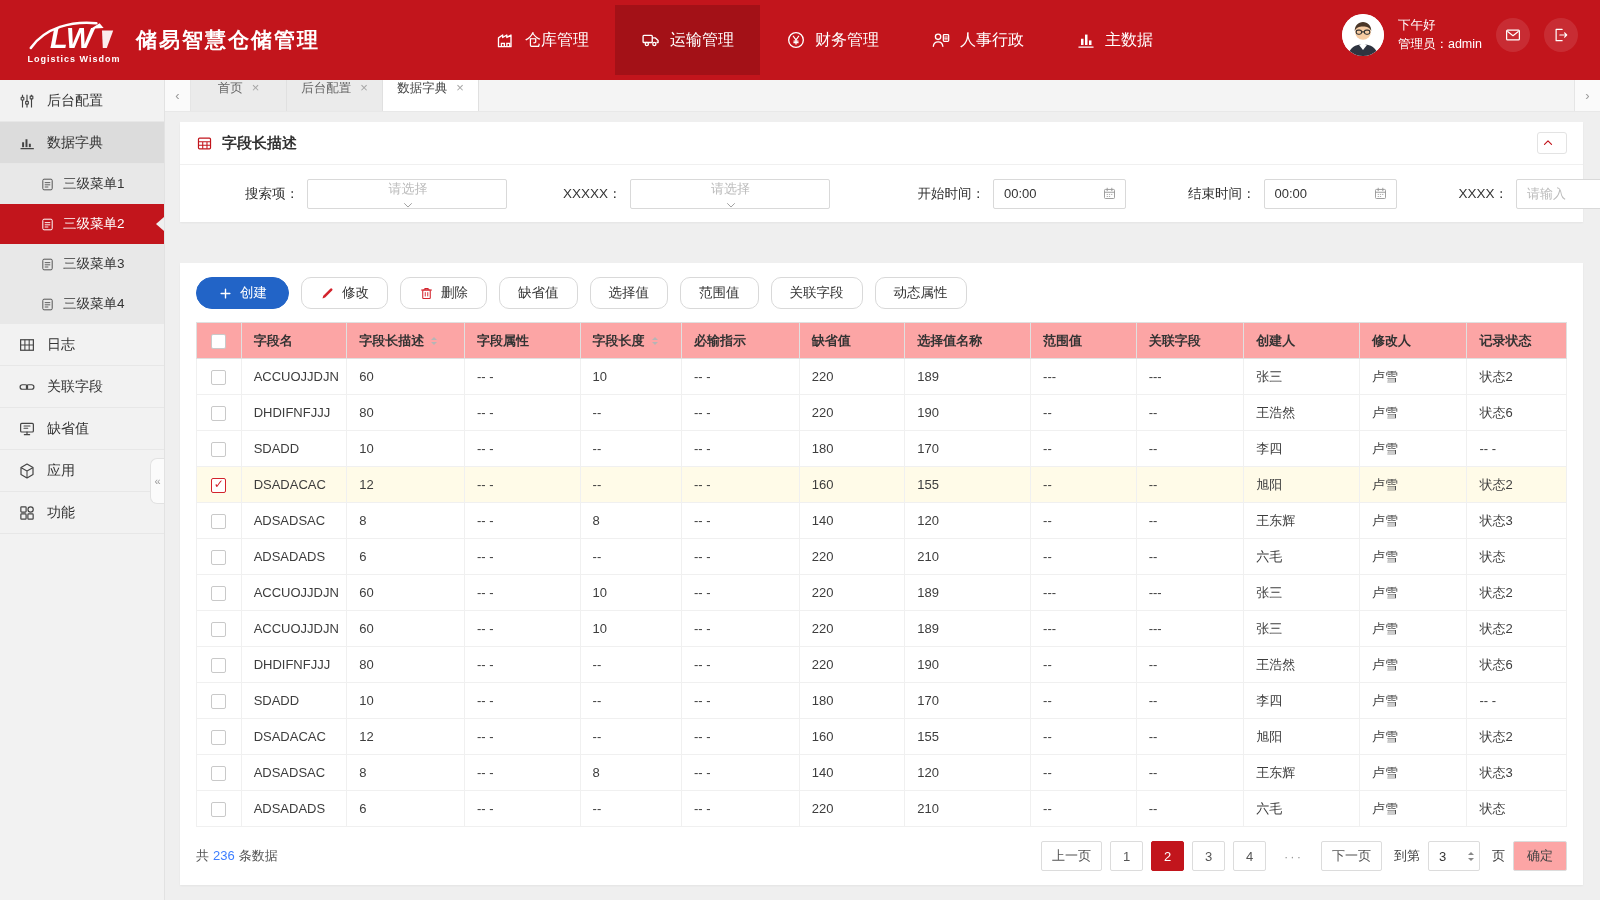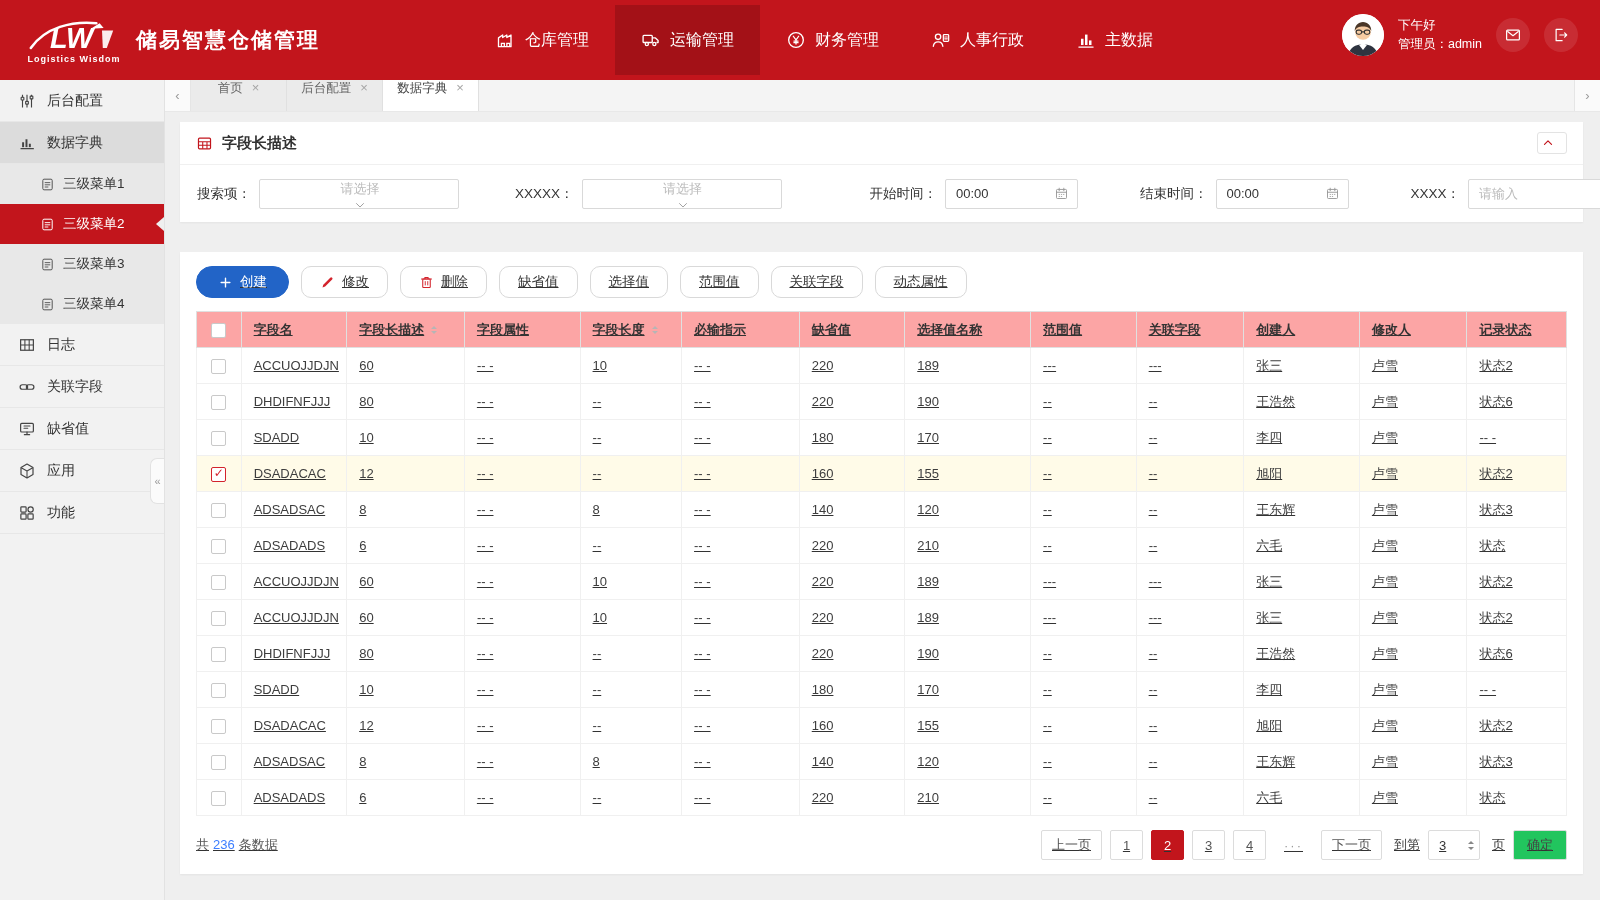--- a/index.html
+++ b/index.html
@@ -61,36 +61,36 @@
   .card { background:#fff; box-shadow:0 1px 2px rgba(0,0,0,0.05); }
 
   
   .panel-head { height:43px; display:flex; align-items:center; padding:0 16px; border-bottom:1px solid #F0F0F0; }
   .panel-head .icon { width:17px; height:17px; color:#C2151C; margin-right:9px; }
   .panel-title { font-size:15px; font-weight:bold; color:#333; }
   .panel-collapse { margin-left:auto; width:30px; height:22px; border:1px solid #E3E3E3; border-radius:3px; display:flex; align-items:center; justify-content:center; color:#C2151C; cursor:pointer; }
   .panel-collapse .icon { width:14px; height:14px; }
 
   .filters { height:57px; display:flex; align-items:center; padding:0 17px; }
-  .fg { display:flex; align-items:center; }
+  .fg { display:flex; align-items:center;margin-left:48px; }
   .f-label { font-size:13.5px; color:#333; margin-right:8px; white-space:nowrap; }
   .select, .f-input { height:30px; border:1px solid #D9D9D9; border-radius:2px; background:#fff; display:flex; align-items:center; font-size:13px; }
   .select { width:200px; padding:0 8px 0 10px; color:#BBB; cursor:pointer;flex-direction:column; }
   .select .ph { flex:1; }
   .select .icon { width:14px; height:14px; color:#999; }
   .f-input { padding:0 8px 0 10px; color:#333; }
   .f-input input { border:none; outline:none; flex:1; min-width:0; font-size:13px; font-family:inherit; color:#333; background:transparent; }
   .f-input input::placeholder { color:#BBB; }
   .f-input .icon { width:15px; height:15px; color:#999; }
   .time-input { width:133px; }
   .text-input { width:140px; }
   .g2 { margin-left:56px; } .g3 { margin-left:88px; } .g4 { margin-left:62px; } .g5 { margin-left:62px; }
 
   
-  .card2 { margin-top:30px; padding:14px 16px 14px;text-decoration:underline; }
+  .card2 { margin-top:41px; padding:14px 16px 14px; }
   .toolbar { display:flex; gap:12px; }
   .tb-btn { height:32px; padding:0 18px; border:1px solid #D9D9D9; background:#fff; border-radius:10px; font-size:13.5px; color:#333; display:flex; align-items:center; gap:7px; cursor:pointer; font-family:inherit; }
   .tb-btn .icon { width:15px; height:15px; }
   .tb-btn.primary { background:#2264C7; border-color:#2264C7; color:#fff; border-radius:17px; padding:0 21px; }
   .tb-btn .ic-pen, .tb-btn .ic-trash { color:#D3232C; }
 
   table.grid { width:100%; border-collapse:collapse; table-layout:fixed; margin-top:13px; }
   table.grid th { background:#fca5a5; height:36px; font-size:13px; font-weight:bold; color:#333; text-align:left; padding:0 0 0 12px; border:1px solid #E0E0E0; border-top:1px solid #E0E0E0; white-space:nowrap; overflow:hidden; }
   table.grid td { height:36px; font-size:13px; color:#3d3d3d; padding:0 0 0 12px; border:1px solid #F0F0F0; background:#fff; white-space:nowrap; overflow:hidden; }
   table.grid tr.checked td { background:#FFFBE8; }
@@ -110,21 +110,21 @@
   .pagination { display:flex; align-items:center; gap:8px; }
   .pg-btn { height:30px; min-width:33px; padding:0 10px; border:1px solid #DCDCDC; background:#fff; border-radius:2px; font-size:13px; color:#555; display:flex; align-items:center; justify-content:center; cursor:pointer; }
   .pg-btn.active { background:#C2151C; border-color:#C2151C; color:#fff; }
   .pg-ellipsis { border:none; background:transparent; color:#999; letter-spacing:2px; min-width:30px; }
   .jump-label { font-size:13px; color:#404040; margin-left:4px; white-space:nowrap; }
   .jump-box { width:52px; height:30px; border:1px solid #DCDCDC; border-radius:2px; background:#fff; display:flex; align-items:center; padding:0 5px 0 10px; font-size:13px; color:#333; }
   .stepper { margin-left:auto; display:flex; flex-direction:column; gap:3px; cursor:pointer; }
   .stepper i { width:0; height:0; border:3.3px solid transparent; display:block; }
   .stepper .up { border-bottom-color:#888; }
   .stepper .dn { border-top-color:#888; }
-  .btn-confirm { height:30px; padding:0 13px; border:1px solid #DCDCDC; background:#22c55e; border-radius:2px; font-size:13px; color:#444; display:flex; align-items:center; cursor:pointer; font-family:inherit; }
+  .btn-confirm { height:30px; padding:0 13px; border:1px solid #DCDCDC; background:#fca5a5; border-radius:2px; font-size:13px; color:#444; display:flex; align-items:center; cursor:pointer; font-family:inherit; }
 </style>
 </head>
 <body>
 
 <div class="header">
   <div class="logo-wrap">
     <div class="logo">
       <svg viewBox="0 0 120 46">
         <path d="M6 38 C24 12 58 4 88 7" stroke="#fff" stroke-width="3.2" fill="none" stroke-linecap="round"></path>
         <path d="M92 7 l-11 7 16-1z" fill="#fff"></path>

